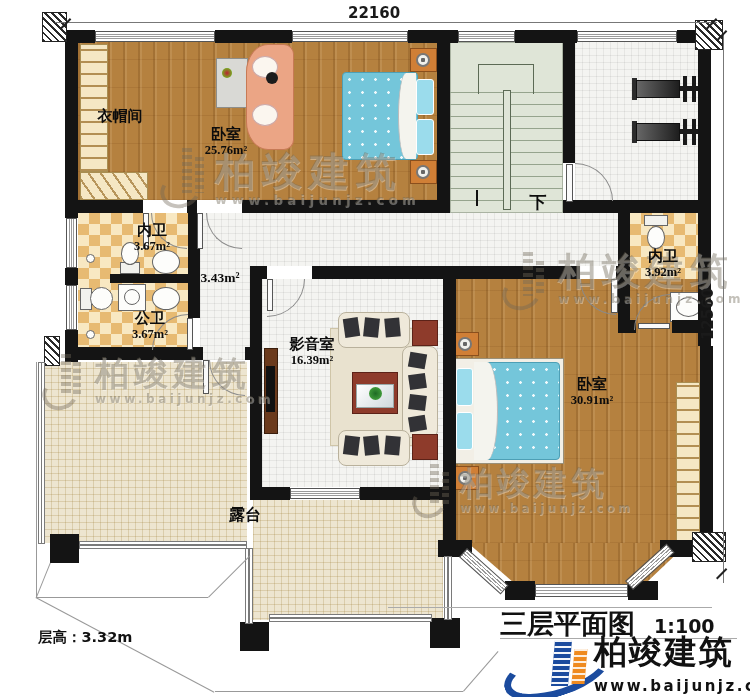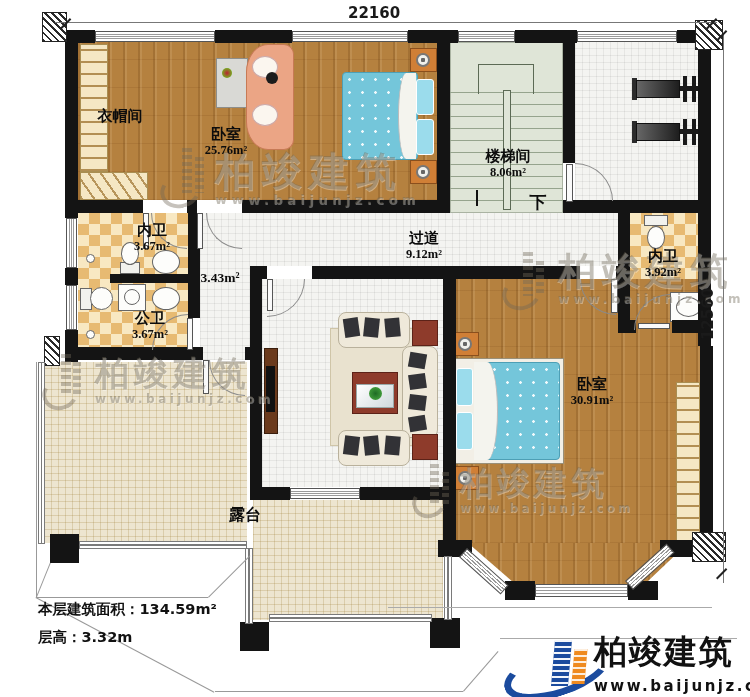--- a/index.html
+++ b/index.html
@@ -274,38 +274,34 @@
     <span class="wsmall" style="font-size:11.5px;letter-spacing:3.5px;">www.baijunjz.com</span>
   </div>
 
   <div class="rlabel" style="left:80px;top:108px;width:80px;">
     <span class="nm">衣帽间</span>
   </div>
   <div class="rlabel" style="left:171px;top:126px;width:110px;">
     <span class="nm">卧室</span>
     <span class="ar">25.76m²</span>
   </div>
-  <div class="rlabel" style="left:453px;top:148px;width:110px;">
-    <span class="nm">楼梯间</span>
-    <span class="ar">8.06m²</span>
-  </div>
   <div class="rlabel" style="left:97px;top:222px;width:110px;">
     <span class="nm">内卫</span>
     <span class="ar">3.67m²</span>
   </div>
   <div class="rlabel" style="left:95px;top:310px;width:110px;">
     <span class="nm">公卫</span>
     <span class="ar">3.67m²</span>
   </div>
   <div class="rlabel" style="left:175px;top:270px;width:90px;">
     <span class="ar" style="font-size:13.5px;">3.43m²</span>
   </div>
-  <div class="rlabel" style="left:369px;top:230px;width:110px;">
-    <span class="nm">过道</span>
-    <span class="ar">9.12m²</span>
+  <div class="rlabel" style="left:257px;top:336px;width:110px;">
+    <span class="nm">影音室</span>
+    <span class="ar">16.39m²</span>
   </div>
   <div class="rlabel" style="left:608px;top:248px;width:110px;">
     <span class="nm">内卫</span>
     <span class="ar">3.92m²</span>
   </div>
   <div class="rlabel" style="left:537px;top:376px;width:110px;">
     <span class="nm">卧室</span>
     <span class="ar">30.91m²</span>
   </div>
   <div class="rlabel" style="left:205px;top:506px;width:80px;">
@@ -317,29 +313,30 @@
 
   <i class="ln" style="left:55px;top:22px;width:662px;height:1px;background:#777;"></i>
   <i class="ln" style="left:60px;top:28px;width:14px;height:2px;background:#222;transform:rotate(-45deg);"></i>
   <i class="ln" style="left:706px;top:28px;width:14px;height:2px;background:#222;transform:rotate(-45deg);"></i>
   <div class="dimtxt" style="left:348px;top:4px;">22160</div>
   <i class="ln" style="left:723px;top:35px;width:1px;height:548px;background:#777;"></i>
   <i class="ln" style="left:716px;top:40px;width:14px;height:2px;background:#222;transform:rotate(-45deg);"></i>
   <i class="ln" style="left:716px;top:578px;width:14px;height:2px;background:#222;transform:rotate(-45deg);"></i>
   <div class="dimtxt" style="left:678px;top:305px;width:60px;text-align:center;transform:rotate(-90deg);">12560</div>
 
-  <div class="info" style="left:38px;top:600px;">
-    <span>本层建筑面积：</span><span>134.59m²</span>
-  </div>
   <div class="info" style="left:38px;top:628px;">
     <span>层高：</span><span>3.32m</span>
   </div>
 
   <i class="ln" style="left:388px;top:607px;width:324px;height:1px;background:#aaa;"></i>
   <i class="ln" style="left:500px;top:638px;width:237px;height:1px;background:#aaa;"></i>
+  <div class="titleblock" style="left:500px;top:606px;">
+    <span style="font-size:27px;font-weight:bold;">三层平面图</span>
+    <span style="font-size:19px;font-weight:bold;margin-left:14px;">1:100</span>
+  </div>
 
   <div class="brandlogo">
     <i class="swoosh" style="left:502px;top:648px;"></i>
     <i class="bbar1" style="left:553px;top:640px;width:17px;height:46px;"></i>
     <i class="bbar2" style="left:573px;top:649px;width:13px;height:35px;"></i>
   </div>
   <div class="titleblock" style="left:594px;top:630px;">
     <span style="display:block;font-size:33px;font-weight:bold;letter-spacing:2px;">柏竣建筑</span>
     <span style="display:block;font-size:15px;font-weight:bold;letter-spacing:2.5px;margin-top:2px;">www.baijunjz.com</span>
   </div>

